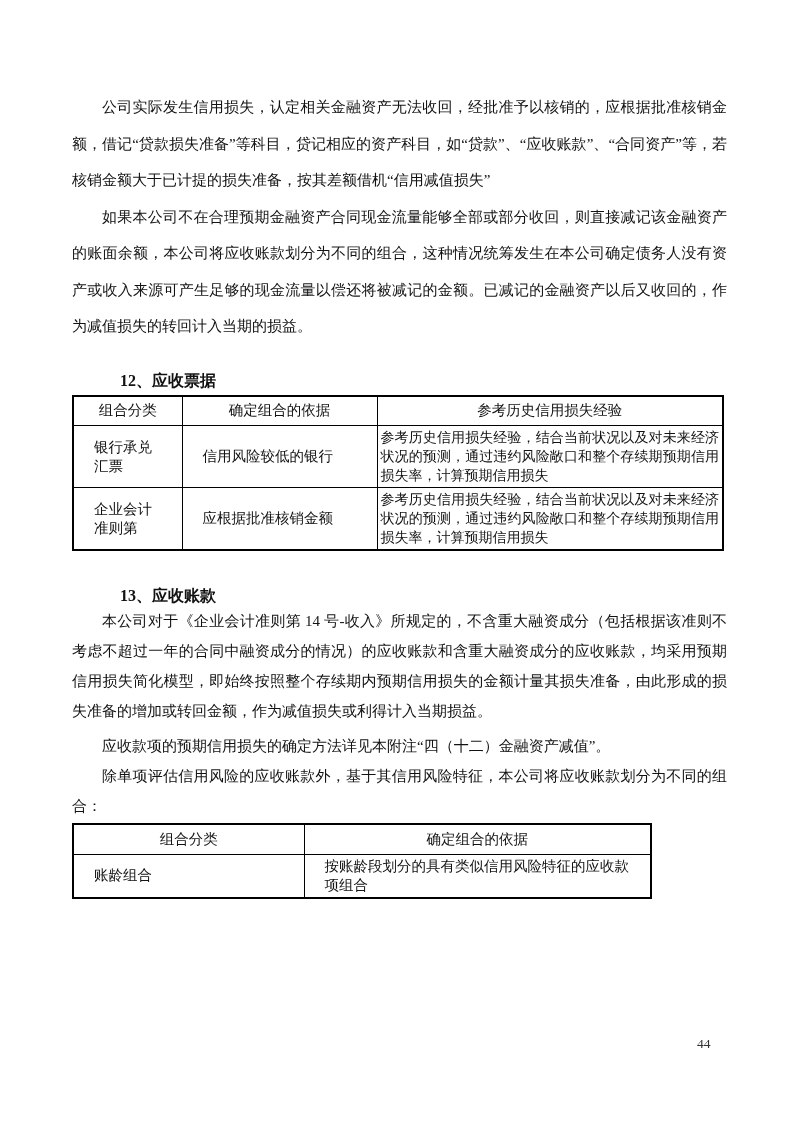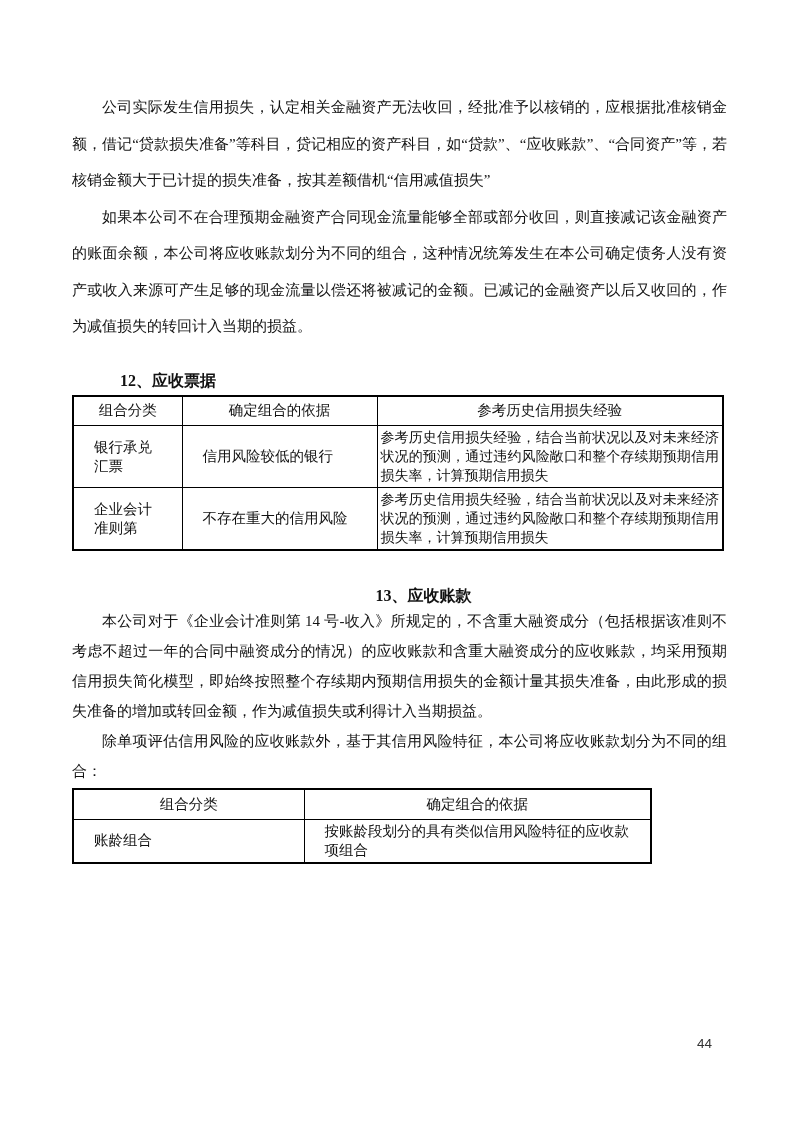--- a/index.html
+++ b/index.html
@@ -34,21 +34,21 @@
   .heading {
     font-size: 16px;
     font-weight: bold;
     line-height: 20px;
     margin-left: 48px;
   }
   #p1 { margin-top: 89px; }
   #h12 { margin-top: 26px; }
   #p3 { margin-top: 21px; line-height: 31px; }
   #t1 { margin-top: 4px; }
-  #h13 { margin-top: 35px; text-align: center; }
+  #h13 { margin-top: 35px; }
   #p4 { line-height: 30px; }
   #p5 { margin-top: 5px; line-height: 30px; }
   #p6 { line-height: 30px; }
   #t2 { margin-top: 2px; }
 
   table {
     border-collapse: collapse;
     table-layout: fixed;
     border: 2px solid #000;
     font-size: 14.5px;
@@ -80,21 +80,21 @@
     text-align: justify;
     padding: 2px 3px;
   }
   #t2 td { height: 33px; }
   .page-num {
     position: absolute;
     top: 1036px;
     left: 697px;
     font-size: 13.5px;
     color: #333;
-    font-family: Liberation Sans, sans-serif;
+    font-family: Liberation Serif, serif;
   }
 </style>
 </head>
 <body>
 
 <div class="page">
   <div class="content">
 
     <p id="p1" class="para">公司实际发生信用损失，认定相关金融资产无法收回，经批准予以核销的，应根据批准核销金额，借记“贷款损失准备”等科目，贷记相应的资产科目，如“贷款”、“应收账款”、“合同资产”等，若核销金额大于已计提的损失准备，按其差额借机“信用减值损失”</p>
 
@@ -115,30 +115,31 @@
         <th>确定组合的依据</th>
         <th>参考历史信用损失经验</th>
       </tr>
       <tr>
         <td>银行承兑汇票</td>
         <td>信用风险较低的银行</td>
         <td class="method-cell">参考历史信用损失经验，结合当前状况以及对未来经济状况的预测，通过违约风险敞口和整个存续期预期信用损失率，计算预期信用损失</td>
       </tr>
       <tr>
         <td>企业会计准则第</td>
-        <td>不存在重大的信用风险</td>
+        <td>应根据批准核销金额</td>
         <td class="method-cell">参考历史信用损失经验，结合当前状况以及对未来经济状况的预测，通过违约风险敞口和整个存续期预期信用损失率，计算预期信用损失</td>
       </tr>
     </tbody>
       </table>
 
     <h3 id="h13" class="heading">13、应收账款</h3>
 
     <p id="p4" class="para-tight">本公司对于《企业会计准则第 14 号-收入》所规定的，不含重大融资成分（包括根据该准则不考虑不超过一年的合同中融资成分的情况）的应收账款和含重大融资成分的应收账款，均采用预期信用损失简化模型，即始终按照整个存续期内预期信用损失的金额计量其损失准备，由此形成的损失准备的增加或转回金额，作为减值损失或利得计入当期损益。</p>
 
+    <p id="p5" class="para-tight">应收款项的预期信用损失的确定方法详见本附注“四（十二）金融资产减值”。</p>
 
     <p id="p6" class="para-tight">除单项评估信用风险的应收账款外，基于其信用风险特征，本公司将应收账款划分为不同的组合：</p>
 
     <table id="t2">
       <colgroup>
           <col class="c1">
           <col class="c2">
         </colgroup>
       <tbody>
           <tr>

